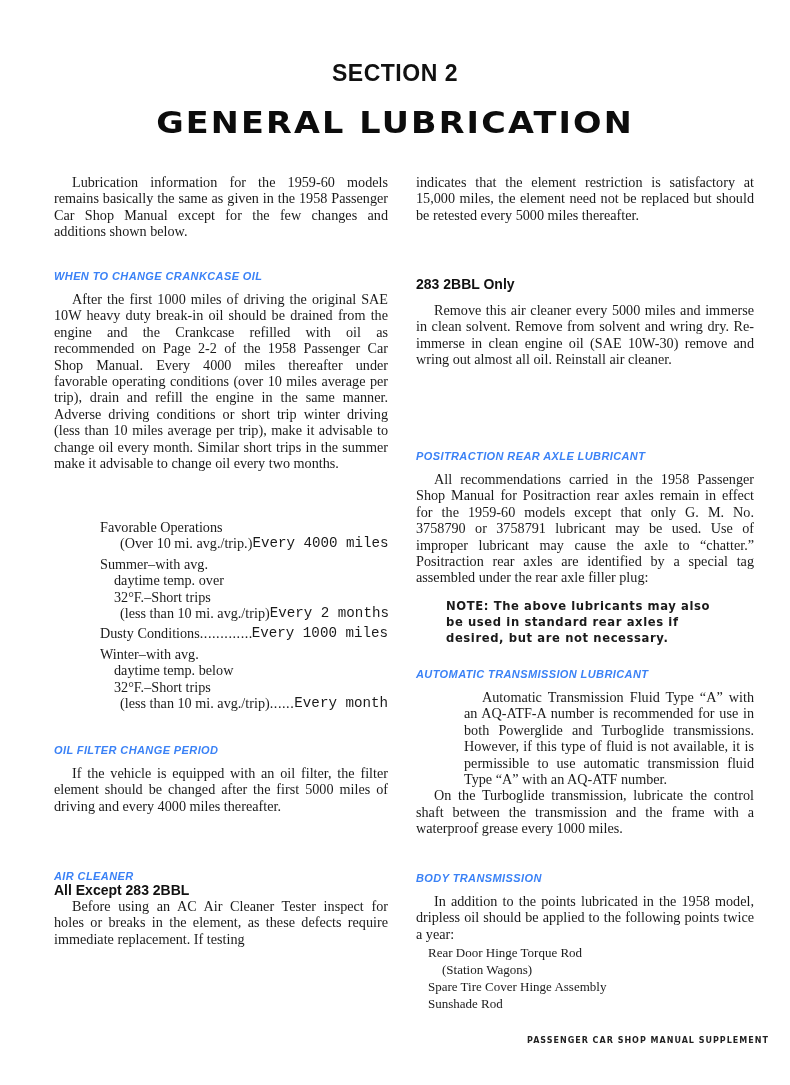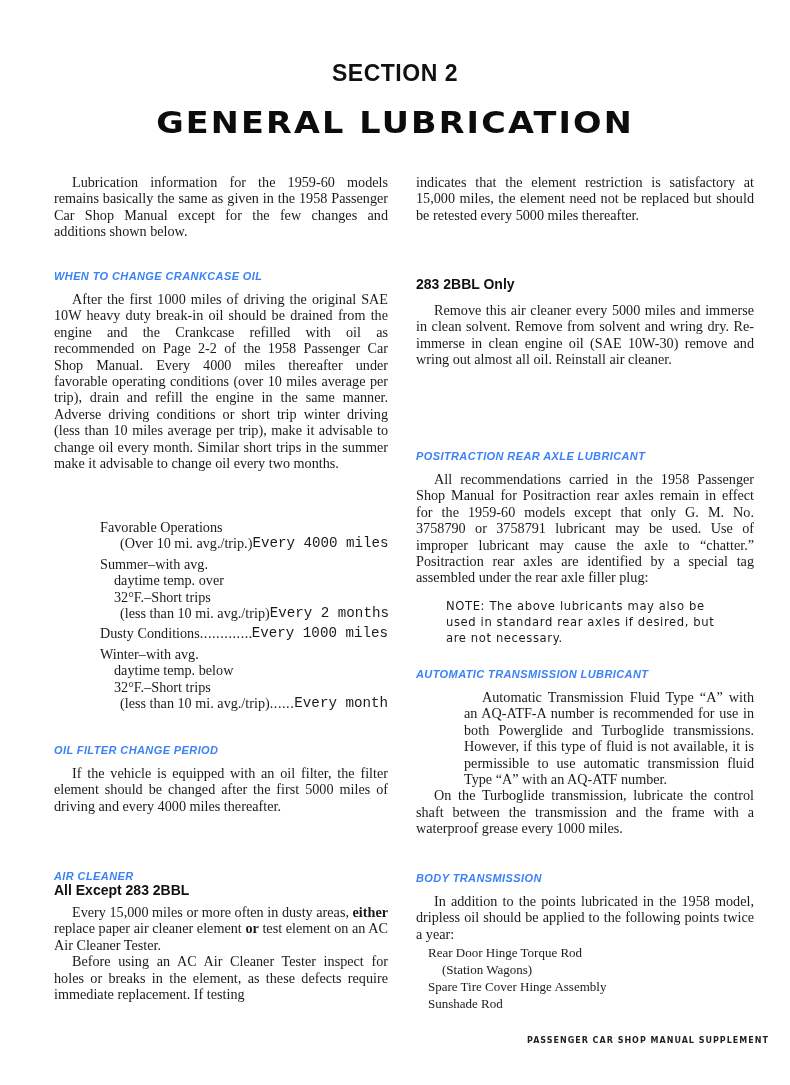--- a/index.html
+++ b/index.html
@@ -32,21 +32,21 @@
     .sched { font-family: "Liberation Serif", serif; font-size: 14.2px; line-height: 16.4px; margin: 0; }
     .sched-item { margin-bottom: 4px; margin-left: 46px; }
     .sched-line { display: flex; white-space: nowrap; }
     .sched-line .lbl { flex: 0 0 auto; }
     .sched-line .dots { flex: 1 1 auto; overflow: hidden; letter-spacing: 1.5px; }
     .sched-line .dots::before { content: ". . . . . . . . . . . . . . . . . . . . . . . . . . . . . . . . . . . . . . . ."; letter-spacing: -1.5px; }
     .sched-line .val { flex: 0 0 auto; font-family: Liberation Mono, monospace; }
     .ind1 { padding-left: 20px; }
     .ind2 { padding-left: 14px; }
     .note {
-      font-family: "DejaVu Sans", sans-serif; font-weight: normal; font-size: 11.6px; line-height: 16px;
+      font-family: "DejaVu Sans", sans-serif; font-weight: bold; font-size: 11.6px; line-height: 16px;
       letter-spacing: 0.6px; margin: 0 0 0 30px; width: 278px;
     }
     .body-list { font-family: "Liberation Serif", serif; font-size: 13px; line-height: 17px; margin: 2px 0 0 12px; }
     .body-list .sub { padding-left: 14px; }
     .footer {
       position: absolute; left: 527px; top: 1036px; font-family: "DejaVu Sans", sans-serif; font-weight: bold;
       font-size: 8px; letter-spacing: 1px; color: #222;
     }
     .blk { position: absolute; left: 0; width: 100%; }
   </style>
@@ -108,21 +108,20 @@
     </div>
 
     <div class="blk" style="top:570px;">
       <h2 class="heading">OIL FILTER CHANGE PERIOD</h2>
       <p class="body-text indent" style="margin-top:9px;">If the vehicle is equipped with an oil filter, the filter element should be changed after the first 5000 miles of driving and every 4000 miles there­after.</p>
     </div>
 
     <div class="blk" style="top:696px;">
       <h2 class="heading">AIR CLEANER</h2>
       <h3 class="subheading" style="margin-top:0;">All Except 283 2BBL</h3>
-      <p class="body-text indent" style="margin-top:6px;"><span>Every 15,000 miles or more often in dusty areas, </span><b>either</b><span> replace paper air cleaner element </span><b>or</b><span> test element on an AC Air Cleaner Tester.</span></p>
       <p class="body-text indent">Before using an AC Air Cleaner Tester inspect for holes or breaks in the element, as these de­fects require immediate replacement. If testing</p>
     </div>
   </div>
 
   <div class="col col-right">
     <div class="blk" style="top:0px;">
       <p class="body-text">indicates that the element restriction is satisfac­tory at 15,000 miles, the element need not be replaced but should be retested every 5000 miles thereafter.</p>
     </div>
 
     <div class="blk" style="top:102px;">

